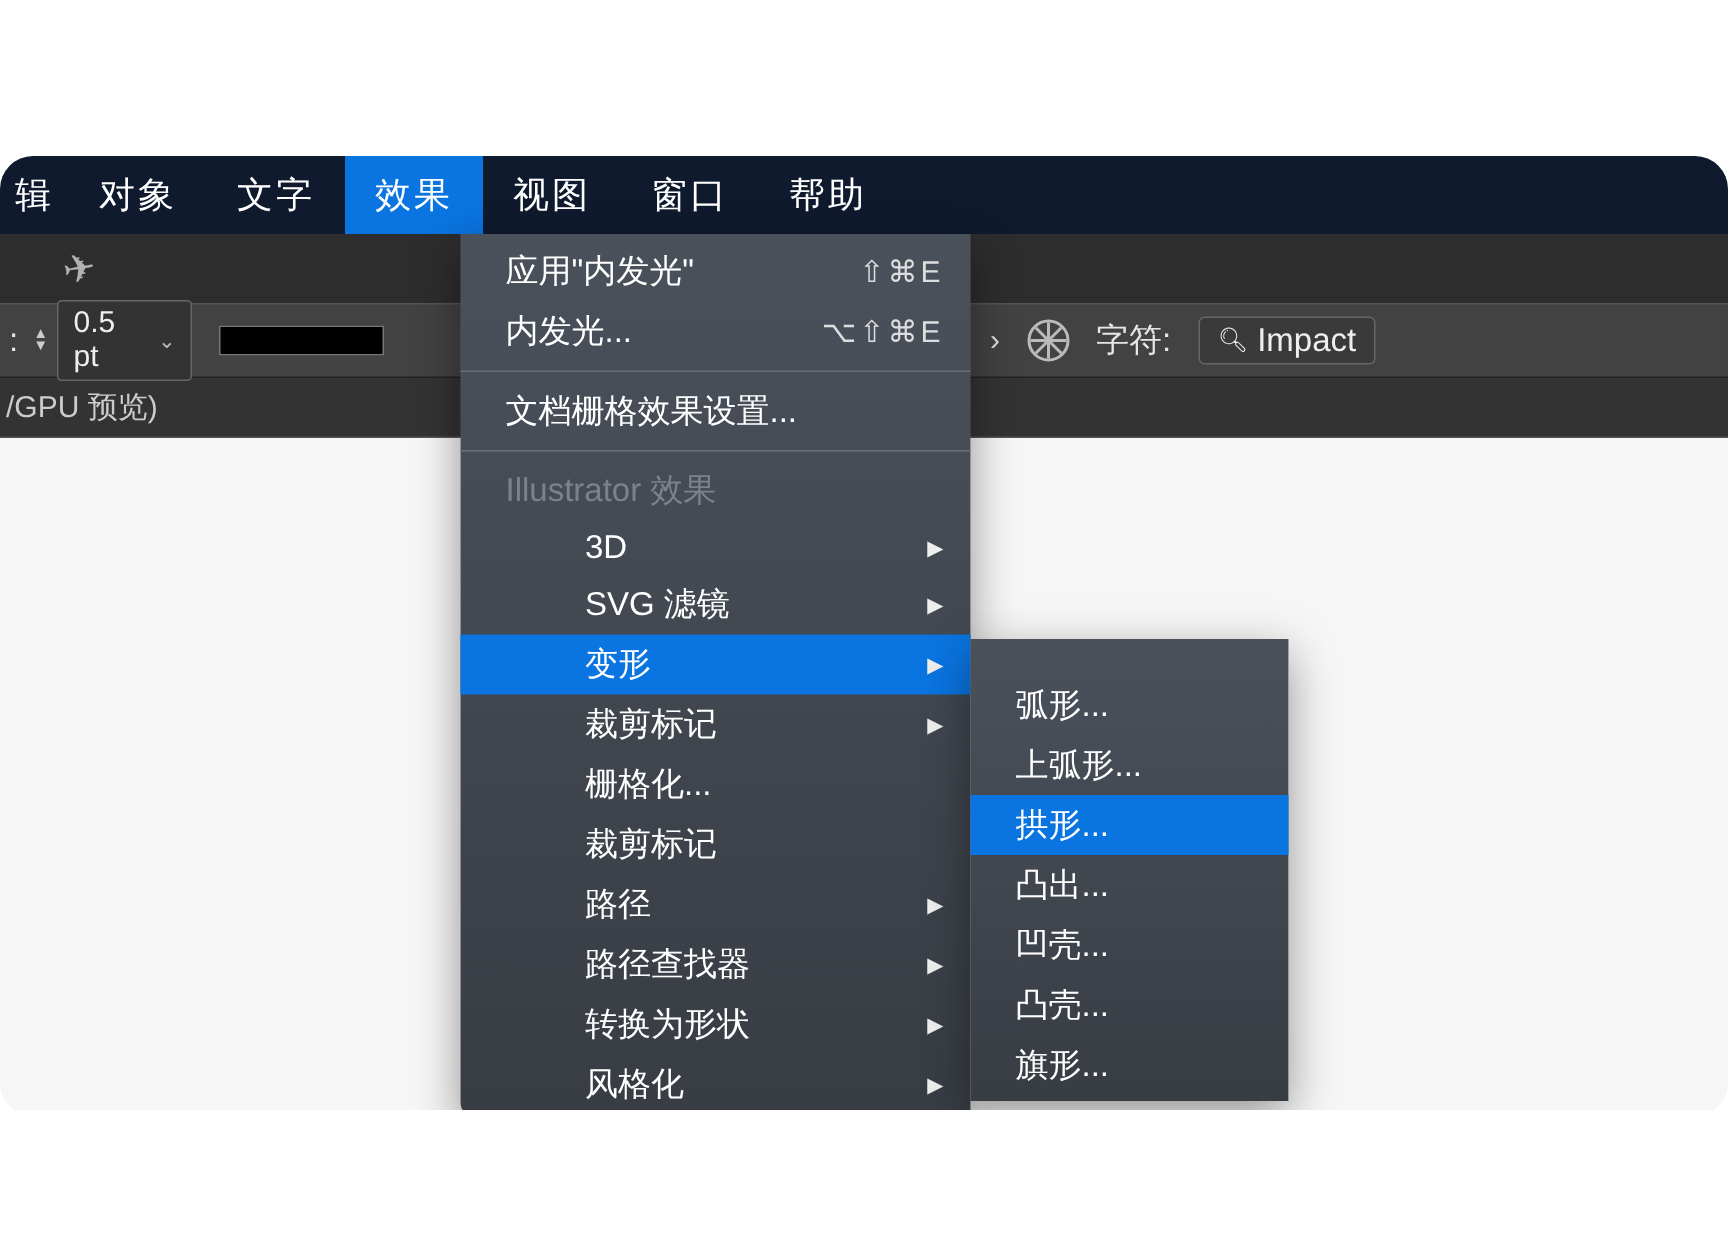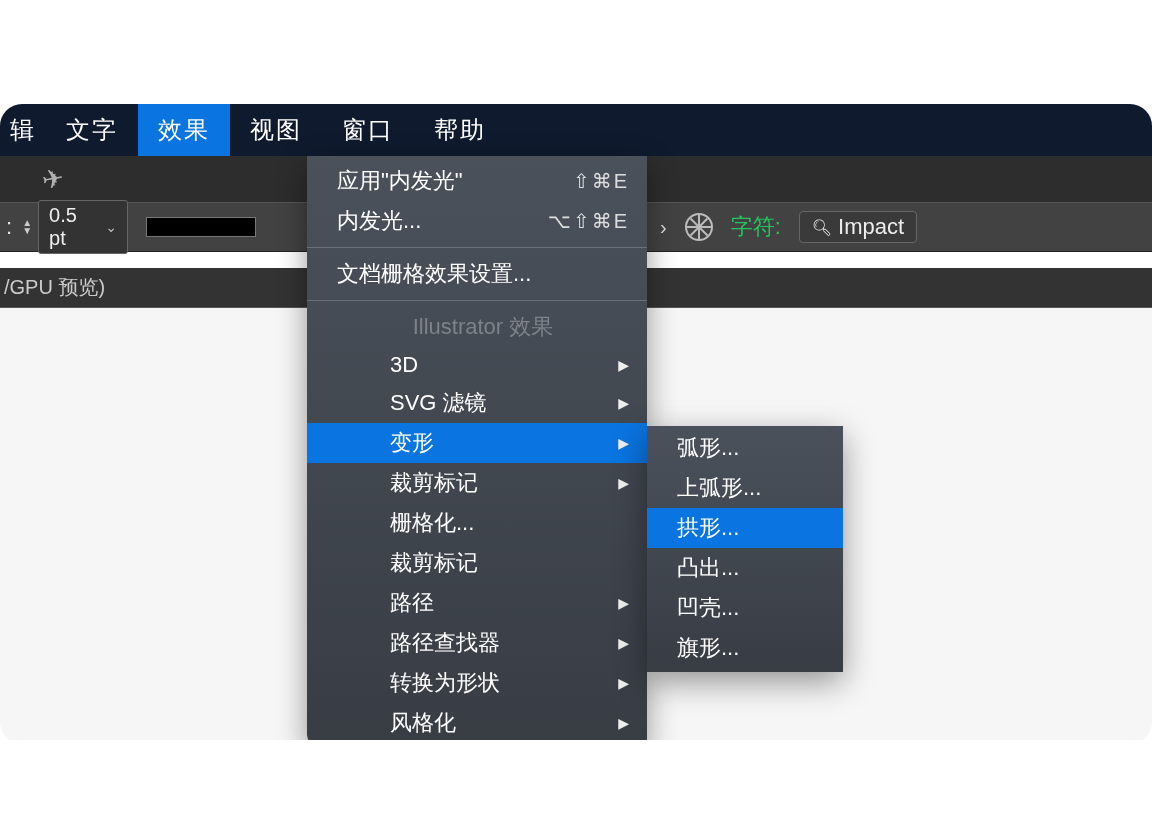--- a/index.html
+++ b/index.html
@@ -121,33 +121,32 @@
     width: 100%; height: 2px; top: calc(50% - 1px); left: 0;
   }
   .wheel-icon .diag {
     position: absolute; width: 2px; height: 100%; background: #bbb;
     left: calc(50% - 1px); top: 0; transform: rotate(45deg);
   }
   .wheel-icon .diag2 {
     position: absolute; width: 2px; height: 100%; background: #bbb;
     left: calc(50% - 1px); top: 0; transform: rotate(-45deg);
   }
-  .font-label { color: #22c55e; font-size: 22px; }
+  .font-label { color: #e5e5e5; font-size: 22px; }
   .font-search { display: flex; align-items: center; gap: 6px; color: #eee; border: 1px solid #666; padding: 2px 12px; border-radius: 4px; background: #3a3a3a;}
   .font-search .mag { font-size: 16px; }
   .tabbar {
     background: #333;
     height: 40px;
     display: flex;
     align-items: center;
     color: #ccc;
     font-size: 20px;
     padding-left: 0;
     border-bottom: 1px solid #555;
-    margin-top: 16px;
   }
   .tabbar .tab { padding-left: 4px; }
   .canvas {
     background: #f6f6f6;
     height: 452px;
   }
 
   
   .dropdown {
     position: absolute;
@@ -159,37 +158,37 @@
   .dropdown.main {
     top: 52px;
     left: 307px;
     width: 340px;
     border-bottom-left-radius: 10px;
     padding-bottom: 2px;
   }
   .dropdown.sub {
     top: 322px;
     left: 647px;
-    width: 196px;
-    padding-top: 2px;
+    width: 212px;
+    padding-top: 24px;
     padding-bottom: 4px;
   }
   .dd-row {
     display: flex;
     align-items: center;
     padding: 5px 18px 5px 30px;
     position: relative;
   }
   .dd-row.head { padding-top: 10px; }
   .dd-row.indent { padding-left: 83px; }
   .dd-row.active { background: #0a74e0; }
   .dd-row .label { flex: 1; white-space: nowrap; }
   .dd-row .shortcut { color: #ddd; font-size: 20px; letter-spacing: 2px; }
   .dd-row .arrow { color: #eee; font-size: 14px; }
-  .dd-row.muted .label { color: #7d828a; text-align: center; }
+  .dd-row.muted .label { color: #7d828a; }
   .dd-sep {
     height: 1px;
     background: #6a6f78;
     margin: 6px 0;
   }
 
   
   .bottom-fade {
     position: absolute;
     left: 0; right: 0; bottom: 0;
@@ -198,20 +197,23 @@
   }
 </style>
 </head>
 <body>
 
 <div class="app-window">
 
   <div class="menubar">
     <div class="menu-item edge">
       <span>辑</span>
+    </div>
+    <div class="menu-item">
+      <span>对象</span>
     </div>
     <div class="menu-item">
       <span>文字</span>
     </div>
     <div class="menu-item active">
       <span>效果</span>
     </div>
     <div class="menu-item">
       <span>视图</span>
     </div>
@@ -329,18 +331,21 @@
     <div class="dd-row active">
       <span class="label">拱形...</span>
     </div>
     <div class="dd-row">
       <span class="label">凸出...</span>
     </div>
     <div class="dd-row">
       <span class="label">凹壳...</span>
     </div>
     <div class="dd-row">
+      <span class="label">凸壳...</span>
+    </div>
+    <div class="dd-row">
       <span class="label">旗形...</span>
     </div>
   </div>
 
   <div class="bottom-fade"></div>
 </div>
 
 </body></html>

